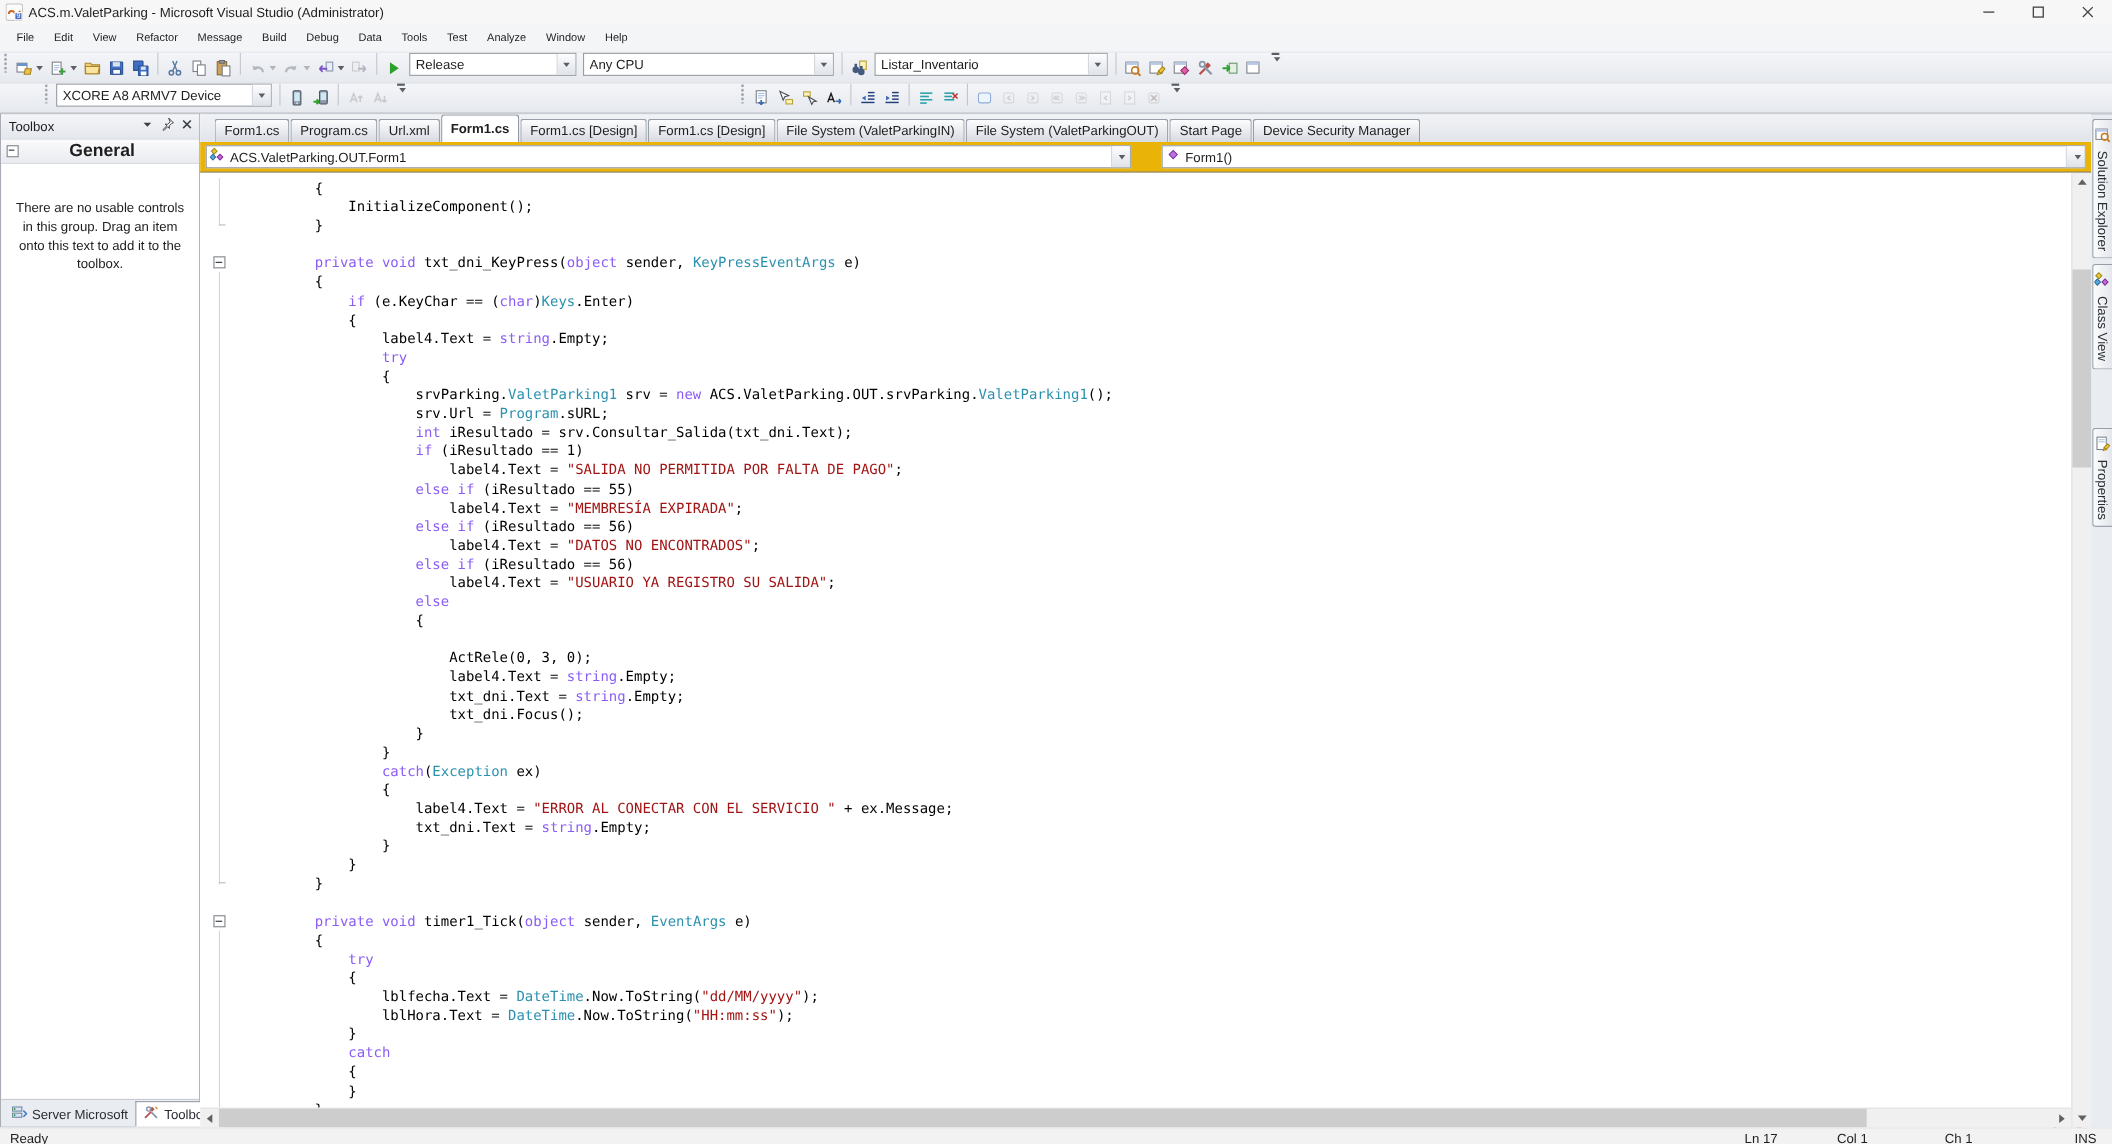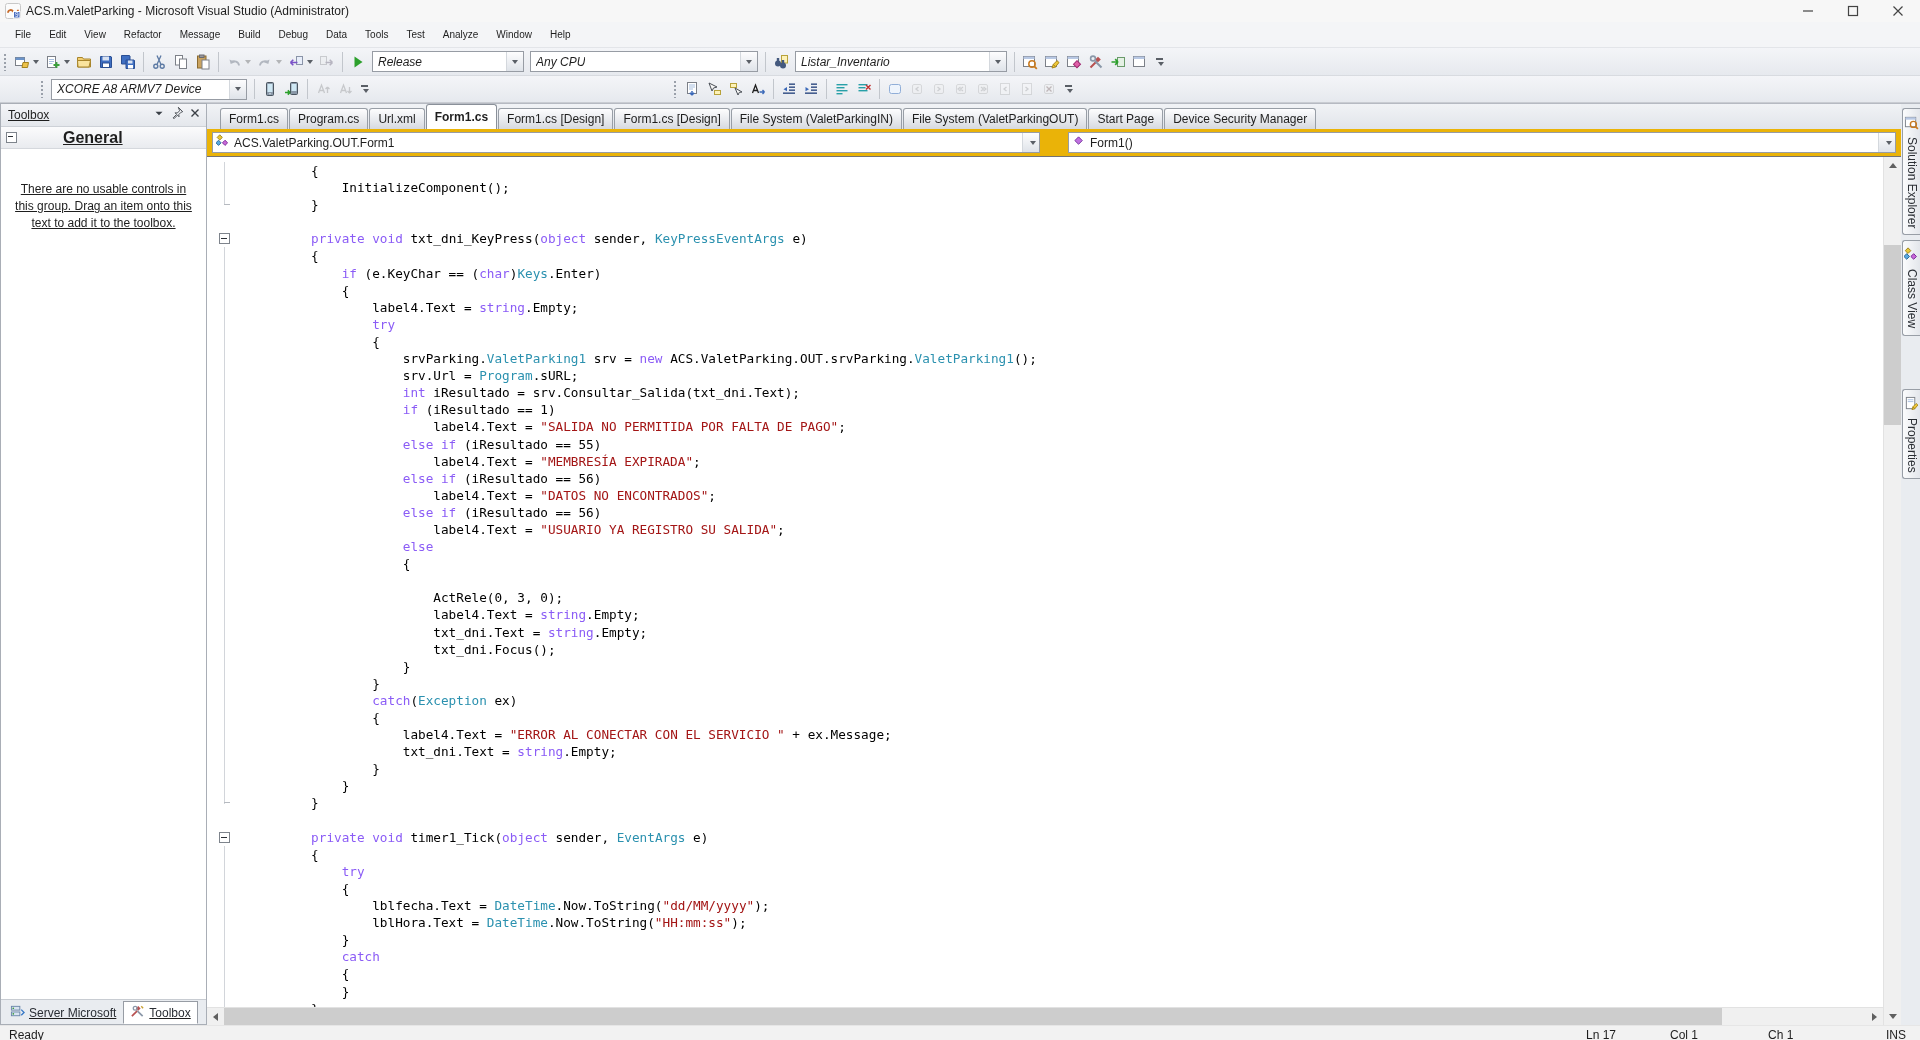--- a/index.html
+++ b/index.html
@@ -8,40 +8,40 @@
   .titlebar{height:22px;background:#f7f7f7;display:flex;align-items:center;padding-left:5px;}
   .titlebar .appicon{width:16px;height:16px;margin-right:5px;}
   .titlebar .title{font-size:12px;}
   .wincontrols{margin-left:auto;display:flex;height:100%;}
   .wc{width:45px;height:100%;display:flex;align-items:center;justify-content:center;}
   .wc svg{width:12px;height:12px;}
   
   .menubar{height:25px;background:#f4f5f7;display:flex;align-items:center;padding-left:6px;border-bottom:1px solid #e3e5e9;}
   .mitem{font-size:10px;padding:3px 9px;}
   
-  .toolbar{display:flex;align-items:center;background:linear-gradient(#f4f5f8,#e6e9ee);font-style:italic;}
+  .toolbar{display:flex;background:linear-gradient(#f4f5f8,#e6e9ee);}
   .tb1{height:27px;border-bottom:1px solid #d8dbe0;}
   .tb2{height:26px;border-bottom:1px solid #c9ccd2;padding-left:37px;}
   .grip{width:4px;height:18px;margin:0 4px 0 3px;background-image:radial-gradient(circle,#9aa0aa 1px,transparent 1.3px);background-size:4px 4px;}
   .icons{display:inline-flex;align-items:center;}
   .tbtn{display:inline-flex;align-items:center;height:22px;padding:0 2px;margin:0 1px;border-radius:2px;}
   .tbtn svg{width:16px;height:16px;}
   .tbtn.dis{opacity:.4;filter:grayscale(.8);}
   .ddarrow{width:0;height:0;border-left:3px solid transparent;border-right:3px solid transparent;border-top:4px solid #5a5f66;margin-left:3px;}
   .sep{width:1px;height:20px;background:#c2c6cc;margin:0 4px;}
   .ofl{display:flex;flex-direction:column;align-items:center;margin:0 4px;}
   .ofl i{width:7px;height:2px;background:#5a5f66;margin-bottom:2px;}
   .combo{display:inline-flex;align-items:center;height:21px;background:#fff;border:1px solid #979ca4;font-size:12px;margin:0 3px;padding-left:5px;box-sizing:border-box;}
   .combo .ctext{white-space:nowrap;overflow:hidden;}
   .combo .cbtn{margin-left:auto;width:16px;align-self:stretch;display:flex;align-items:center;justify-content:center;border-left:1px solid #d4d8dd;background:linear-gradient(#fdfdfe,#dfe3e9);}
   .combo .cbtn .ddarrow{margin:0;}
   
   .main{display:flex;height:922px;}
   
-  .toolbox{width:207px;background:#fff;border:1px solid #a9aeb6;box-sizing:border-box;display:flex;flex-direction:column;text-decoration:underline;}
+  .toolbox{width:182px;background:#fff;border:1px solid #a9aeb6;box-sizing:border-box;display:flex;flex-direction:column;}
   .tbx-header{height:22px;background:linear-gradient(#f4f5f8,#e4e7ec);display:flex;align-items:center;padding:0 4px 0 7px;border-bottom:1px solid #cdd1d7;}
   .tbx-header .t{font-size:12px;}
   .tbx-hicons{margin-left:auto;display:flex;gap:4px;}
   .tbx-hicons span svg{width:14px;height:14px;}
   .tbx-group{height:21px;display:flex;align-items:center;background:linear-gradient(#fbfbfc,#e9ebef);border-bottom:1px solid #d5d8dd;padding-left:5px;}
   .collapse-box{width:9px;height:9px;border:1px solid #7e848c;background:#fff;position:relative;margin-right:6px;}
   .collapse-box::after{content:"";position:absolute;left:1px;top:3px;width:5px;height:1px;background:#2c3036;}
   .tbx-group .g{font-size:16px;font-weight:bold;margin-left:40px;}
   .tbx-body{flex:1;padding:32px 12px;text-align:center;font-size:12px;line-height:17px;color:#1e1e1e;}
   .btabs{height:24px;display:flex;align-items:flex-end;background:#e9ecf0;border-top:1px solid #c8ccd2;padding-left:2px;}

